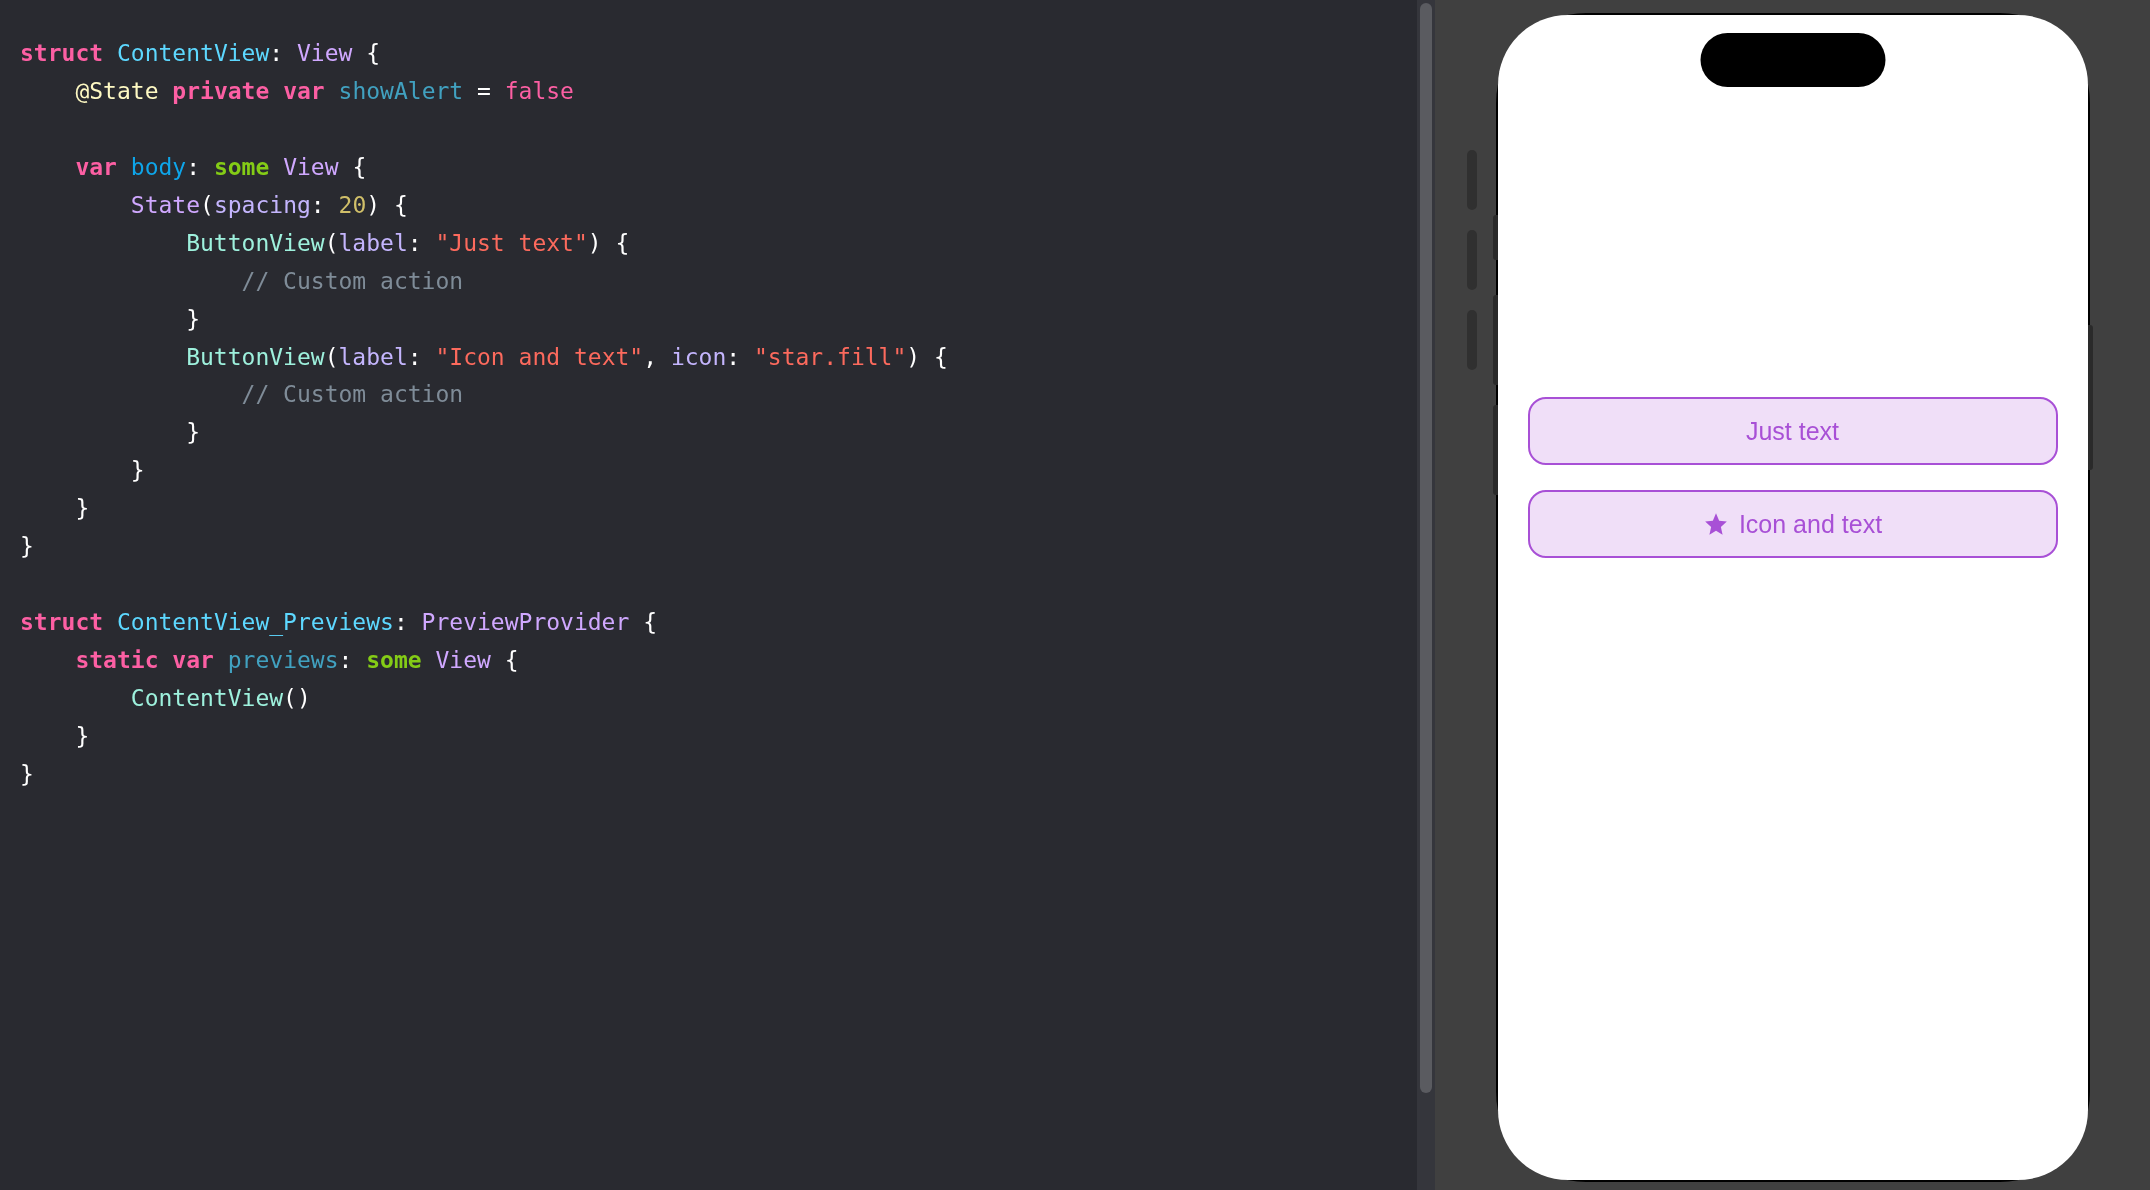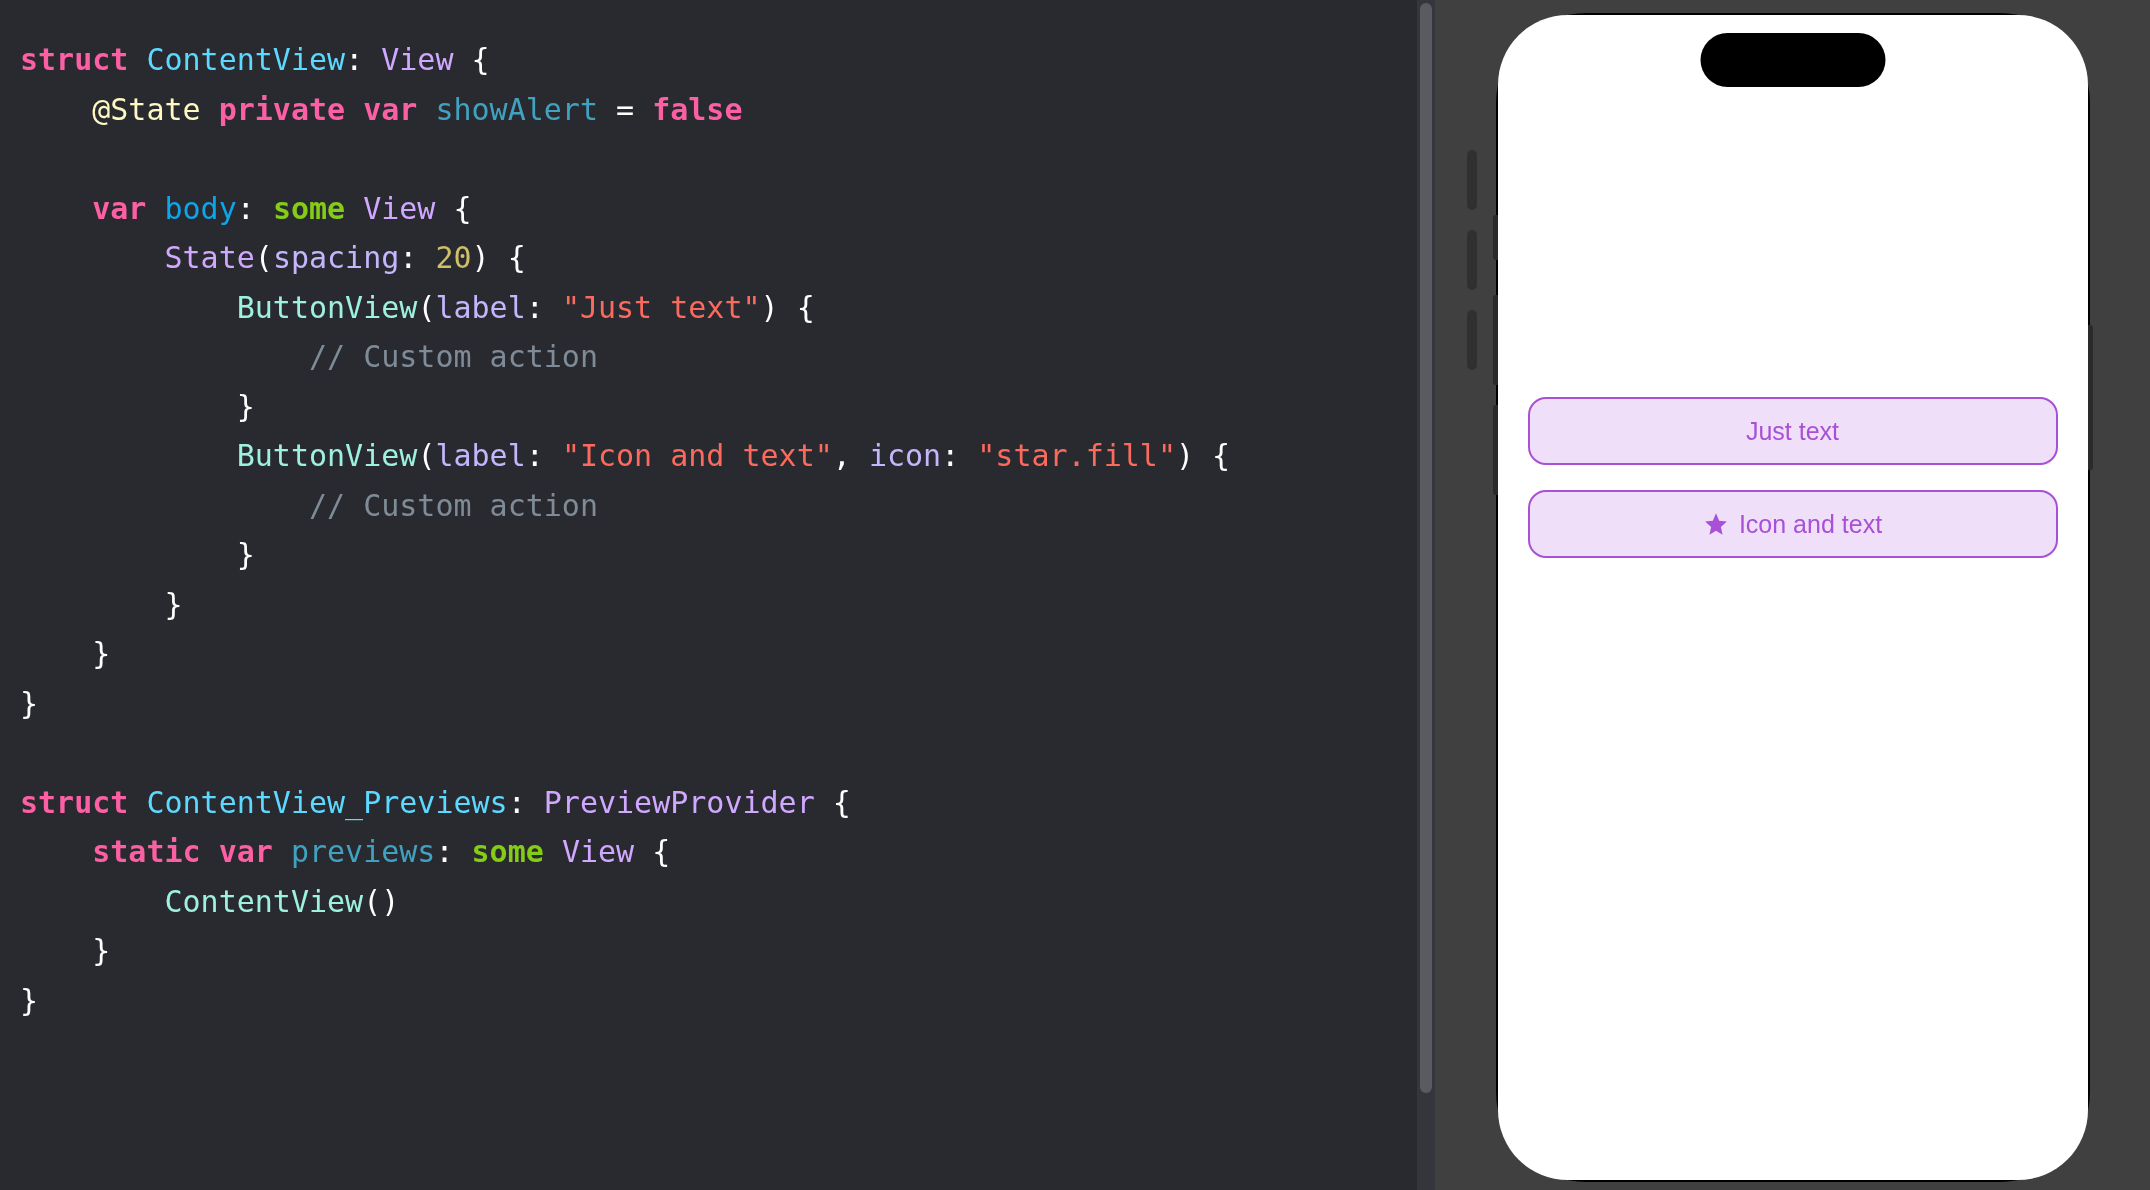--- a/index.html
+++ b/index.html
@@ -12,21 +12,21 @@
       background: #292A30;
       width: 2150px;
       height: 1190px;
       display: flex;
       overflow: hidden;
     }
     .editor-pane {
       flex: 1;
       background: #292A30;
       padding: 35px 20px;
-      font-size: 30px;
+      font-size: 23px;
       line-height: 1.65;
       position: relative;
       overflow: hidden;
     }
     .scrollbar-track {
       position: absolute;
       right: 0;
       top: 0;
       width: 18px;
       height: 100%;
@@ -43,21 +43,21 @@
     }
     .code-line {
       white-space: pre;
       color: #FFFFFF;
     }
     .kw-struct { color: #FC5FA3; font-weight: bold; }
     .kw-var { color: #FC5FA3; font-weight: bold; }
     .kw-private { color: #FC5FA3; font-weight: bold; }
     .kw-static { color: #FC5FA3; font-weight: bold; }
     .kw-some { color: #84cc16; font-weight: bold; }
-    .kw-false { color: #FC5FA3; font-weight: bold; }
+    .kw-false { color: #FC5FA3; font-weight: normal; }
     .type-name { color: #5DD8FF; }
     .type-custom { color: #9EF1DD; }
     .type-view { color: #D0A8FF; }
     .property-wrapper { color: #fef9c3; }
     .var-name { color: #41A1C0; }
     .param-name { color: #c4b5fd; }
     .string { color: #FC6A5D; }
     .number { color: #D0BF69; }
     .comment { color: #7F8C98; }
     .method { color: #A167E6; }

